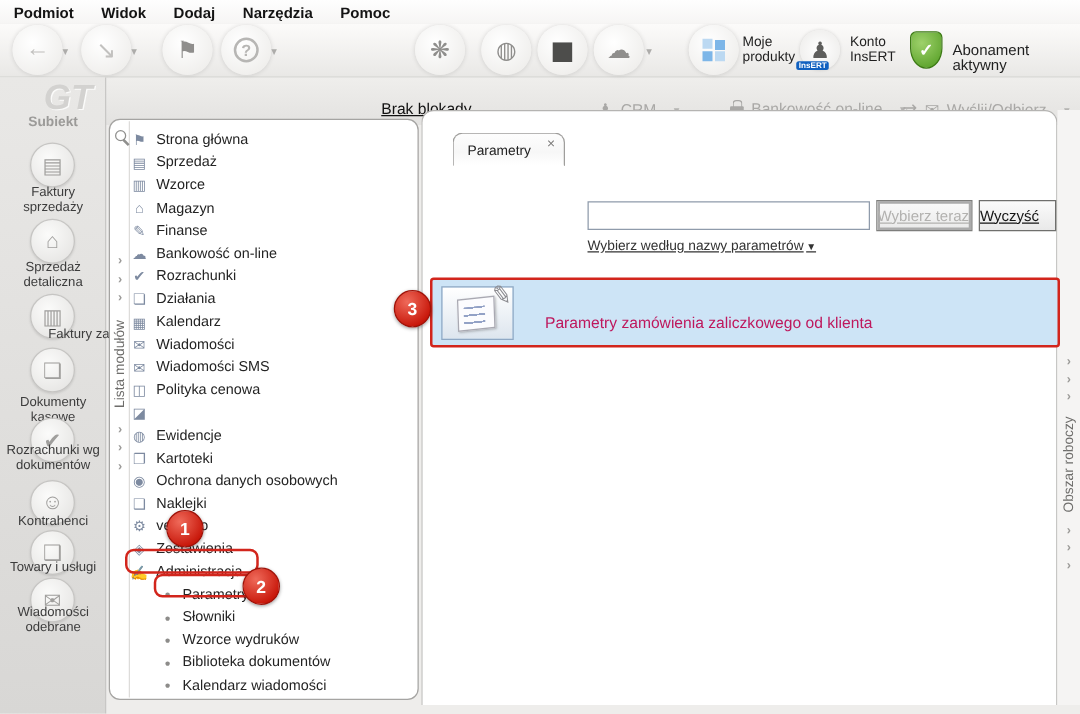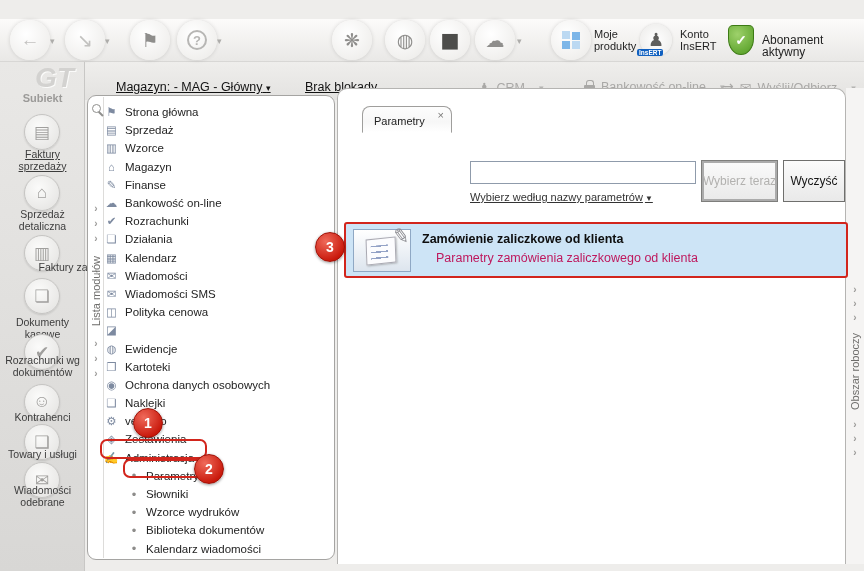--- a/index.html
+++ b/index.html
@@ -96,23 +96,23 @@
     background:linear-gradient(#fdfdfd,#f7f7f7 60%,#ffffff); border:1px solid #9f9e9c; border-bottom:1px solid #fff;
     border-radius:8px 8px 0 0; z-index:4; }
   .tab-lb { position:absolute; left:11px; top:8px; font-size:11px; color:#222; }
   .tab-x { position:absolute; right:7px; top:2px; font-size:11px; color:#7a7978; cursor:pointer; }
   .page-heading { position:absolute; left:345px; top:138px; z-index:4;
     font-size:17.5px; font-weight:bold; color:#45454d;
     border-bottom:2px solid #50505a; padding-bottom:2px; cursor:pointer; }
   .ph-caret { font-size:10px; vertical-align:2px; margin-left:3px; }
   .search-input { position:absolute; left:470px; top:161px; width:226px; height:23px;
     border:1px solid #8f9bab; font-size:12px; padding:0 4px; z-index:4; background:#fff; }
-  .btn { position:absolute; top:160px; height:42px; z-index:4; font-size:12px;
-    background:linear-gradient(#fbfbfb,#e9e9e9); text-align:center; cursor:pointer;
-    font-family:"Liberation Sans",sans-serif; }
+  .btn { position:absolute; top:160px; height:25px; z-index:4; font-size:12px;
+    background:linear-gradient(#fbfbfb,#e9e9e9); text-align:left; cursor:pointer;
+    font-family:"Liberation Sans",sans-serif;text-decoration:underline; }
   .btn-default { left:701px; width:77px; color:#b2b1af; border:1px solid #7e7e7c;
     box-shadow:inset 0 0 0 2px #ababab; }
   .btn-normal { left:783px; width:62px; color:#141414; border:1px solid #6f6f6d; }
   .filter-link { position:absolute; left:470px; top:191px; z-index:4; font-size:11px; color:#333;
     text-decoration:underline; cursor:pointer; }
   .filter-caret { font-size:8px; color:#333; margin-left:2px; }
 
   
   .result-item { position:absolute; left:344px; top:222px; width:504px; height:56px;
     background:#cde4f6; border:2px solid #d2251c; border-radius:3px; z-index:4; cursor:pointer; }
@@ -140,20 +140,27 @@
     border:1px solid #9e1208; box-shadow:0 1px 3px rgba(0,0,0,.4);
     color:#fff; font-weight:bold; font-size:14px; display:flex; align-items:center; justify-content:center;
     z-index:9; }
   .red-box { position:absolute; border:2px solid #d2251c; border-radius:7px; z-index:8; }
 </style>
 </head>
 <body>
 
 <div id="app">
 
+  <div class="menubar">
+    <span class="menu-item">Podmiot</span>
+    <span class="menu-item">Widok</span>
+    <span class="menu-item">Dodaj</span>
+    <span class="menu-item">Narzędzia</span>
+    <span class="menu-item">Pomoc</span>
+  </div>
 
   <div class="toolbar">
     <div class="tbtn dim" style="left:10px; top:1px;">
       <span>←</span>
     </div>
     <span class="tcaret" style="left:50px; top:17px;">▾</span>
     <div class="tbtn dim" style="left:65px; top:1px;">
       <span>↘</span>
     </div>
     <span class="tcaret" style="left:105px; top:17px;">▾</span>
@@ -190,22 +197,20 @@
     </div>
     <div class="tlabel" style="left:680px; top:9px;">Konto
 InsERT</div>
     <div class="shield-icon" style="left:728px; top:6px;">
       <span>✓</span>
     </div>
     <div class="tlabel" style="left:762px; top:15px; font-size:12px;">Abonament aktywny</div>
   </div>
 
   <div class="subtoolbar"></div>
-  <span class="sublink" style="left:116px;"><span>Magazyn: - MAG - Główny</span>
-    <span style="font-size:9px; text-decoration:none;">▾</span></span>
   <span class="sublink" style="left:305px;">Brak blokady</span>
 
   <div class="subgray" style="left:478px;">
     <span class="gico">♟</span>
     <span>CRM</span>
     <span class="gcaret">▾</span>
   </div>
   <div class="subgray" style="left:584px;">
     <span class="lock-icon"></span>
     <span>Bankowość on-line</span>
@@ -218,21 +223,21 @@
     <span class="gcaret">▾</span>
   </div>
 
   <div class="sidebar">
     <div class="gt-logo">GT</div>
     <div class="gt-sub">Subiekt</div>
 
     <div class="sb-ic" style="top:52px;">
         <span>▤</span>
       </div>
-    <div class="sb-lb" style="top:87px;text-decoration:underline;">Faktury sprzedaży</div>
+    <div class="sb-lb" style="top:87px;">Faktury sprzedaży</div>
 
     <div class="sb-ic" style="top:113px;">
         <span>⌂</span>
       </div>
     <div class="sb-lb" style="top:147px;">Sprzedaż detaliczna</div>
 
     <div class="sb-ic" style="top:173px;">
         <span>▥</span>
       </div>
     <div class="sb-lb" style="top:200px;margin-left:32px;">Faktury zakupu</div>
@@ -389,21 +394,20 @@
   <input class="search-input" type="text" value="" style="">
   <button class="btn btn-default">Wybierz teraz</button>
   <button class="btn btn-normal">Wyczyść</button>
   <div class="filter-link"><span>Wybierz według nazwy parametrów</span><span class="filter-caret">▼</span></div>
 
   <div class="result-item">
     <div class="ri-iconbox">
       <span class="doc-page"></span>
       <span class="doc-pen">✎</span>
     </div>
-    <div class="ri-title">Zamówienie zaliczkowe od klienta</div>
     <div class="ri-desc">Parametry zamówienia zaliczkowego od klienta</div>
   </div>
 
   <div class="right-strip">
     <span class="chev rs-top">›</span>
     <span class="chev">›</span>
     <span class="chev">›</span>
     <span class="vtext">Obszar roboczy</span>
     <span class="chev">›</span>
     <span class="chev">›</span>

